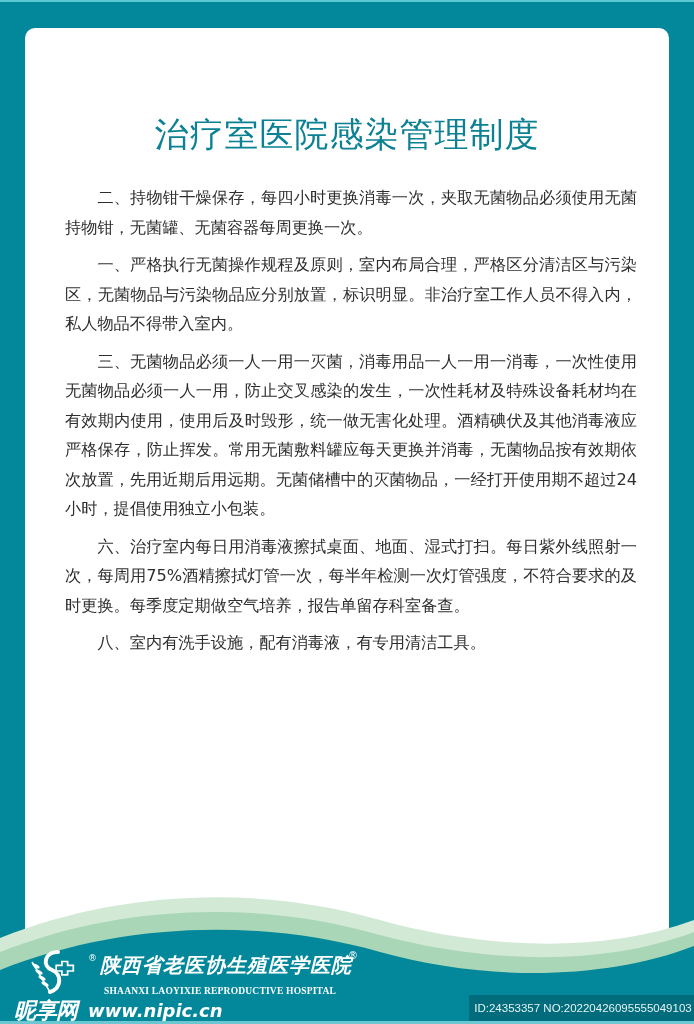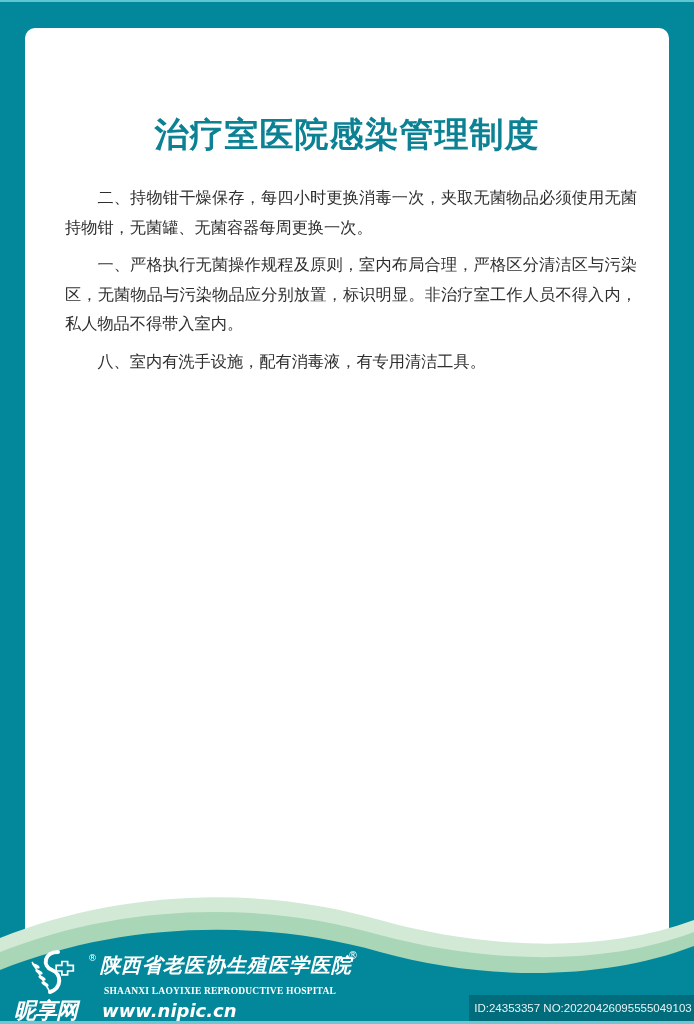--- a/index.html
+++ b/index.html
@@ -8,21 +8,21 @@
       background: #02889a;
       font-family: "DejaVu Sans", "Liberation Sans", sans-serif;
     }
     .top-strip { position: absolute; left: 0; top: 0; width: 694px; height: 2px; background: #5cc6d2; }
     .panel {
       position: absolute; left: 25px; top: 28px; width: 644px; height: 960px;
       background: #ffffff; border-radius: 10px 10px 0 0;
     }
     .title {
       position: absolute; left: 0; top: 112px; width: 694px; text-align: center;
-      font-size: 34px; font-weight: bold; color: #0c8194; letter-spacing: 1px;
+      font-size: 34px; font-weight: normal; color: #0c8194; letter-spacing: 1px;
     }
     .content {
       position: absolute; left: 65px; top: 183px; width: 572px;
       font-size: 16.2px; line-height: 29.5px; color: #2e2e2e;
     }
     .para { text-indent: 2em; margin: 0 0 8px 0; text-align: justify; }
     .wave { position: absolute; left: 0; top: 880px; width: 694px; height: 144px; }
     .logo { position: absolute; left: 28px; top: 948px; width: 56px; height: 52px; }
     .reg1 { position: absolute; left: 88px; top: 953px; font-size: 9px; color: #ffffff; }
     .hospital-cn {
@@ -32,21 +32,21 @@
     .reg2 { position: absolute; left: 348px; top: 950px; font-size: 10px; color: #ffffff; }
     .hospital-en {
       position: absolute; left: 104px; top: 986px; font-family: "Liberation Serif", serif;
       font-size: 9.5px; font-weight: bold; color: #ffffff; letter-spacing: 0.2px;
     }
     .watermark-cn {
       position: absolute; left: 14px; top: 996px; font-size: 22px; font-weight: bold;
       font-style: italic; color: #ffffff; letter-spacing: -1px;
     }
     .watermark-url {
-      position: absolute; left: 102px; top: 1000px; font-size: 18px; font-weight: bold;
+      position: absolute; left: 88px; top: 1000px; font-size: 18px; font-weight: bold;
       font-style: italic; color: #ffffff;
     }
     .id-box {
       position: absolute; left: 469px; top: 995px; width: 228px; height: 26px;
       background: #016c7b; color: #e6f3f5; font-size: 11.5px; line-height: 26px;
       text-align: center; font-family: "Liberation Sans", sans-serif;
     }
     .bottom-strip { position: absolute; left: 0; top: 1021px; width: 694px; height: 3px; background: #6bc7d1; }
   </style>
 </head>
@@ -54,20 +54,22 @@
 
 <div class="top-strip"></div>
 
 <div class="panel"></div>
 
 <h1 class="title" style="margin:0;">治疗室医院感染管理制度</h1>
 
 <div class="content">
   <p class="para">二、持物钳干燥保存，每四小时更换消毒一次，夹取无菌物品必须使用无菌持物钳，无菌罐、无菌容器每周更换一次。</p>
   <p class="para">一、严格执行无菌操作规程及原则，室内布局合理，严格区分清洁区与污染区，无菌物品与污染物品应分别放置，标识明显。非治疗室工作人员不得入内，私人物品不得带入室内。</p>
+  <p class="para">三、无菌物品必须一人一用一灭菌，消毒用品一人一用一消毒，一次性使用无菌物品必须一人一用，防止交叉感染的发生，一次性耗材及特殊设备耗材均在有效期内使用，使用后及时毁形，统一做无害化处理。酒精碘伏及其他消毒液应严格保存，防止挥发。常用无菌敷料罐应每天更换并消毒，无菌物品按有效期依次放置，先用近期后用远期。无菌储槽中的灭菌物品，一经打开使用期不超过24小时，提倡使用独立小包装。</p>
+  <p class="para">六、治疗室内每日用消毒液擦拭桌面、地面、湿式打扫。每日紫外线照射一次，每周用75%酒精擦拭灯管一次，每半年检测一次灯管强度，不符合要求的及时更换。每季度定期做空气培养，报告单留存科室备查。</p>
   <p class="para">八、室内有洗手设施，配有消毒液，有专用清洁工具。</p>
 </div>
 
 <svg class="wave" viewBox="0 0 694 144" preserveAspectRatio="none">
   <path d="M0,58 C120,10 260,5 380,40 C480,68 600,75 694,40 L694,144 L0,144 Z" fill="#d2e9d6"></path>
   <path d="M0,72 C120,24 260,20 380,55 C480,82 600,88 694,52 L694,144 L0,144 Z" fill="#a9d6b6"></path>
   <path d="M0,90 C120,42 260,38 380,72 C480,100 600,102 694,66 L694,144 L0,144 Z" fill="#02889a"></path>
 </svg>
 
 <svg class="logo" viewBox="0 0 56 52">

